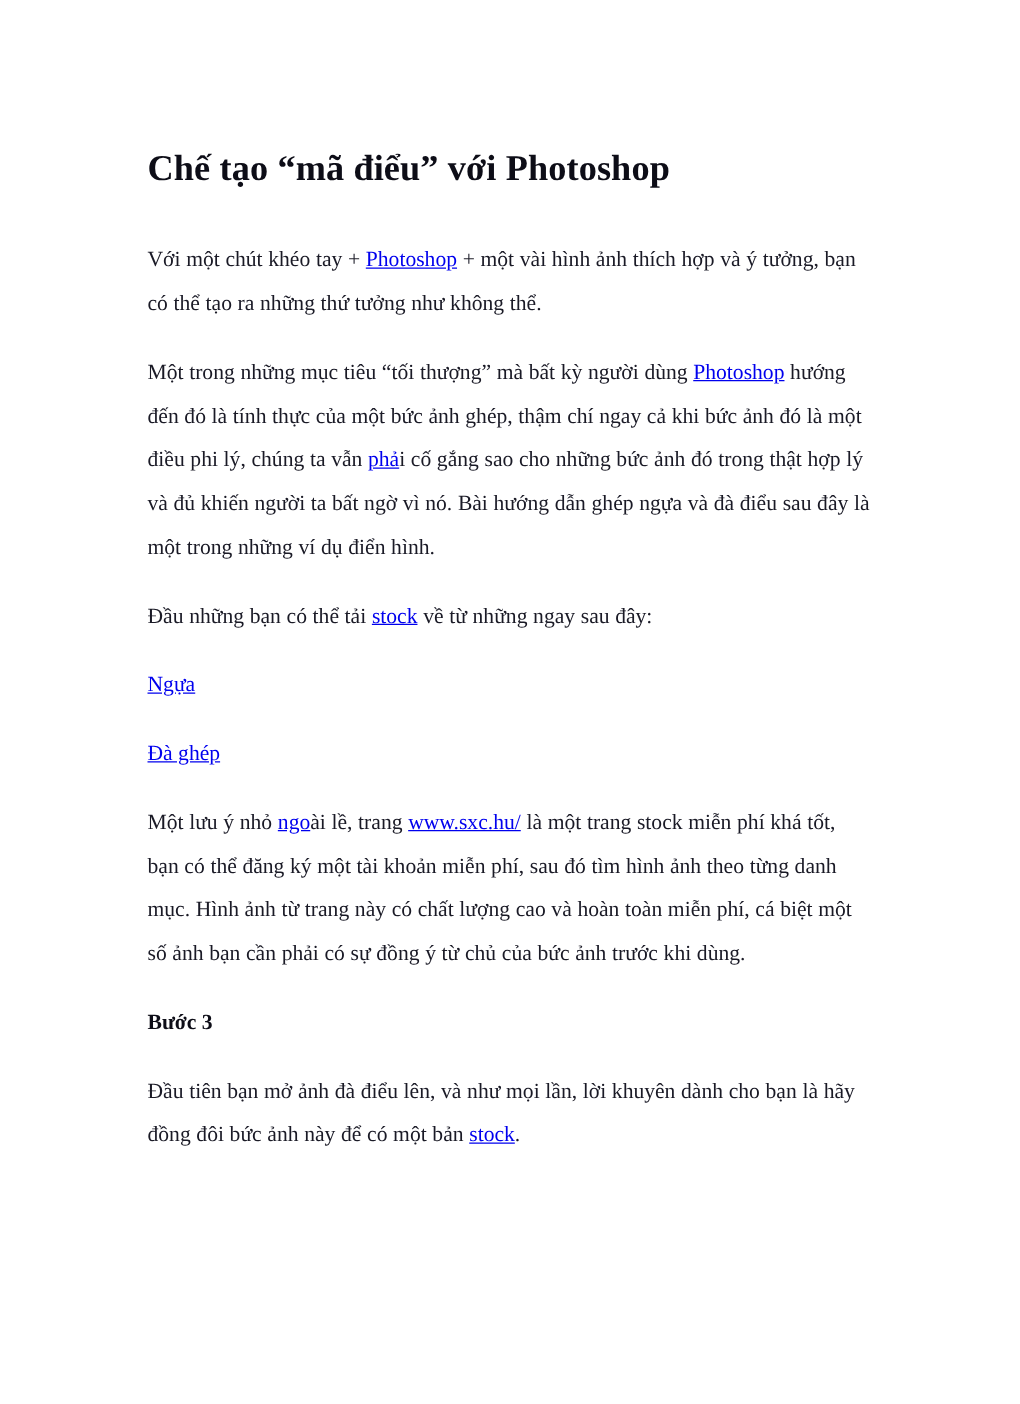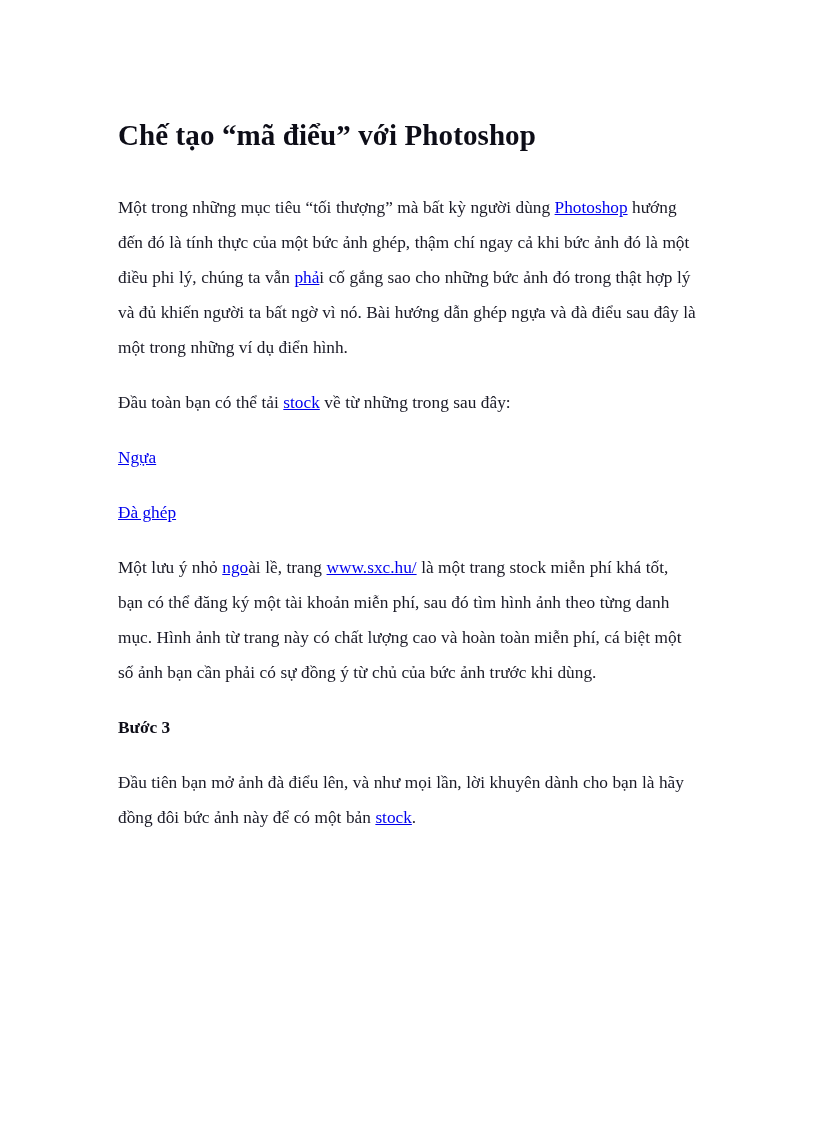--- a/index.html
+++ b/index.html
@@ -57,24 +57,25 @@
     text-underline-offset: 1px;
   }
 </style>
 </head>
 <body>
 
 <div class="page">
 
   <h1 class="doc-title">Chế tạo “mã điểu” với Photoshop</h1>
 
+  <p class="para"><span>Với một chút khéo tay + </span><a class="lnk" href="#">Photoshop</a><span> + một vài hình ảnh thích hợp và ý tưởng, bạn có thể tạo ra những thứ tưởng như không thể.</span></p>
 
   <p class="para"><span>Một trong những mục tiêu “tối thượng” mà bất kỳ người dùng </span><a class="lnk" href="#">Photoshop</a><span> hướng đến đó là tính thực của một bức ảnh ghép, thậm chí ngay cả khi bức ảnh đó là một điều phi lý, chúng ta vẫn </span><a class="lnk" href="#">phả</a><span>i cố gắng sao cho những bức ảnh đó trong thật hợp lý và đủ khiến người ta bất ngờ vì nó. Bài hướng dẫn ghép ngựa và đà điểu sau đây là một trong những ví dụ điển hình.</span></p>
 
-  <p class="para"><span>Đầu toàn bạn có thể tải </span><a class="lnk" href="#">stock</a><span> về từ những trong sau đây:</span></p>
+  <p class="para"><span>Đầu những bạn có thể tải </span><a class="lnk" href="#">stock</a><span> về từ những ngay sau đây:</span></p>
 
   <p class="linkline"><a class="lnk" href="#">Ngựa</a></p>
 
   <p class="linkline"><a class="lnk" href="#">Đà ghép</a></p>
 
   <p class="para"><span>Một lưu ý nhỏ </span><a class="lnk" href="#">ngo</a><span>ài lề, trang </span><a class="lnk" href="#">www.sxc.hu/</a><span> là một trang stock miễn phí khá tốt, bạn có thể đăng ký một tài khoản miễn phí, sau đó tìm hình ảnh theo từng danh mục. Hình ảnh từ trang này có chất lượng cao và hoàn toàn miễn phí, cá biệt một số ảnh bạn cần phải có sự đồng ý từ chủ của bức ảnh trước khi dùng.</span></p>
 
   <p class="step-heading">Bước 3</p>
 
   <p class="para"><span>Đầu tiên bạn mở ảnh đà điểu lên, và như mọi lần, lời khuyên dành cho bạn là hãy đồng đôi bức ảnh này để có một bản </span><a class="lnk" href="#">stock</a><span>.</span></p>

